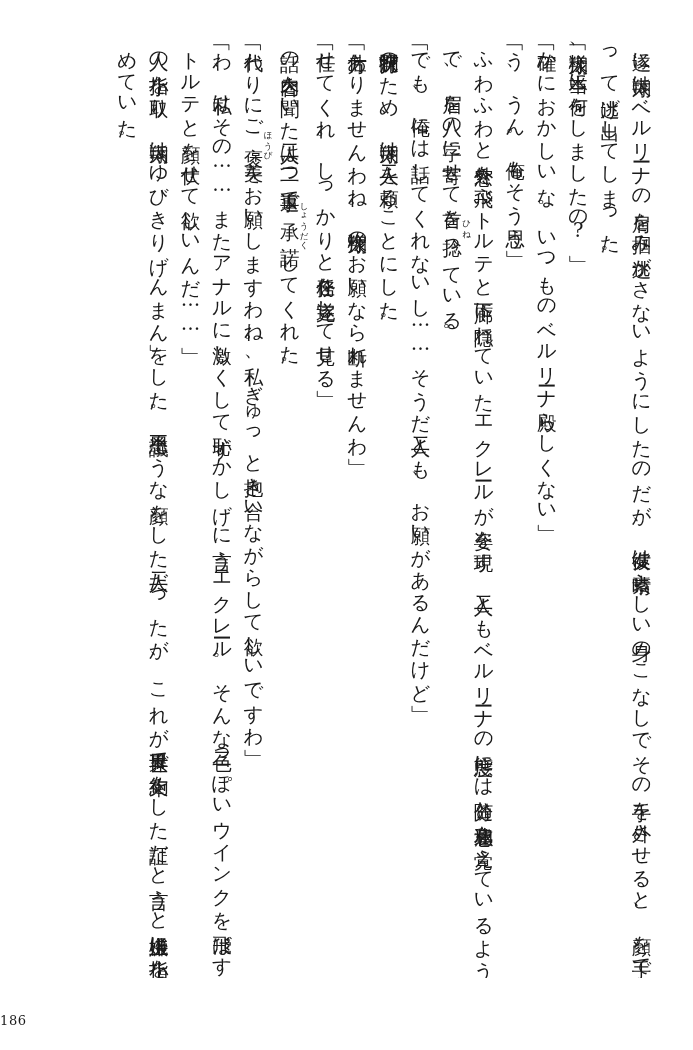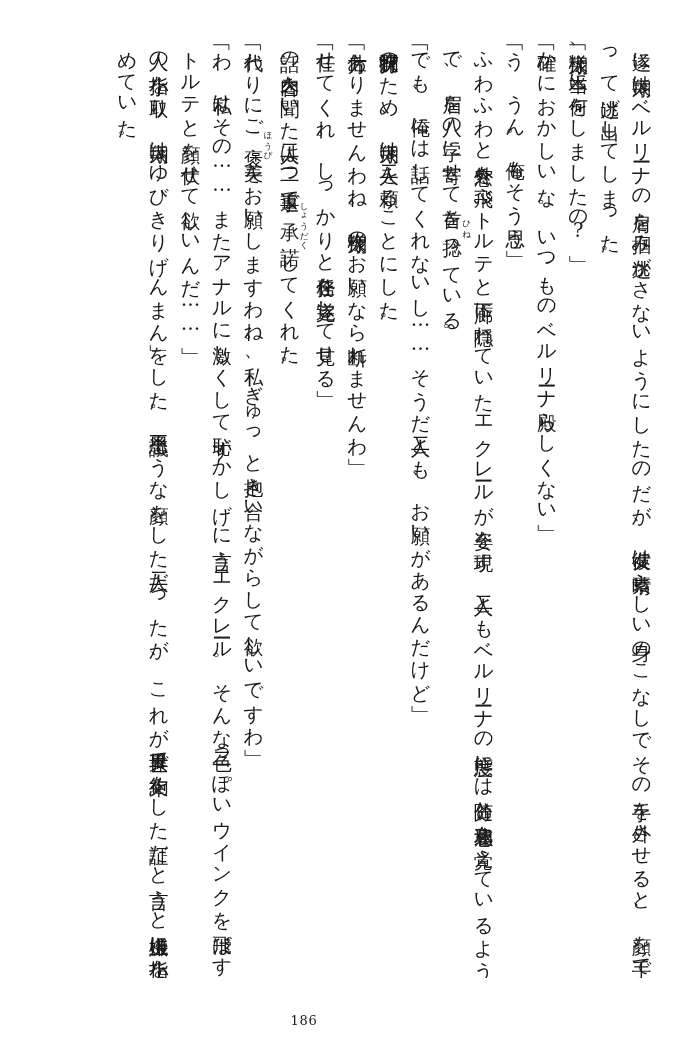--- a/index.html
+++ b/index.html
@@ -57,21 +57,21 @@
     font-size: 8.5px;
     line-height: 1;
     letter-spacing: 0;
   }
 
   #page-number {
     position: absolute;
     bottom: 22px;
     left: 0;
     width: 608px;
-    text-align: center;
+    text-align: left;
     font-size: 13px;
     font-family: "DejaVu Serif", "Liberation Serif", serif;
     color: #1a1a1a;
     letter-spacing: 0.05em;
   }
 </style>
 </head>
 <body>
 
 <div id="page">

